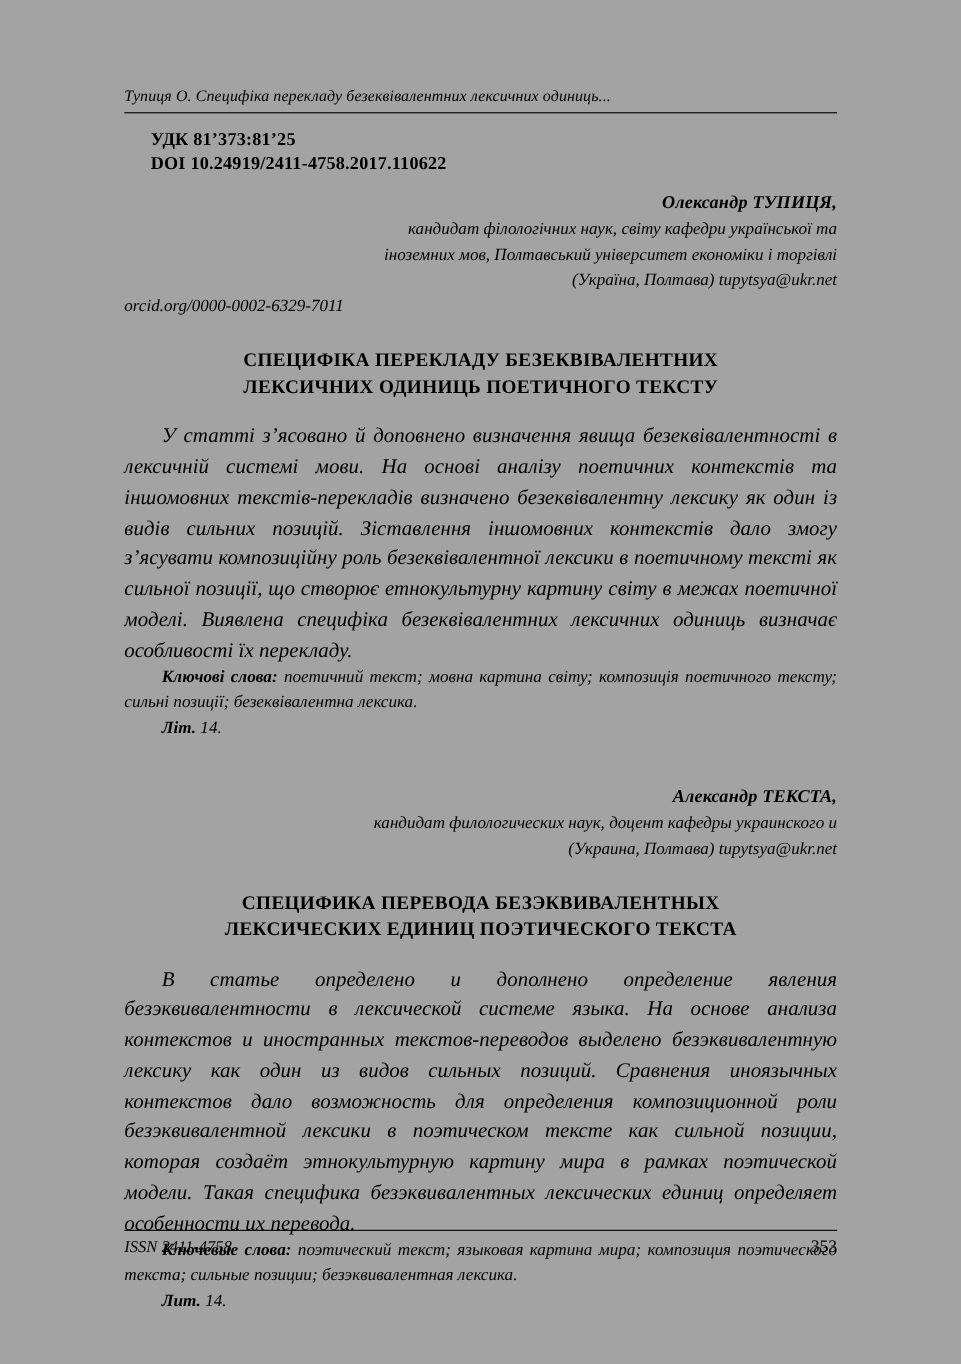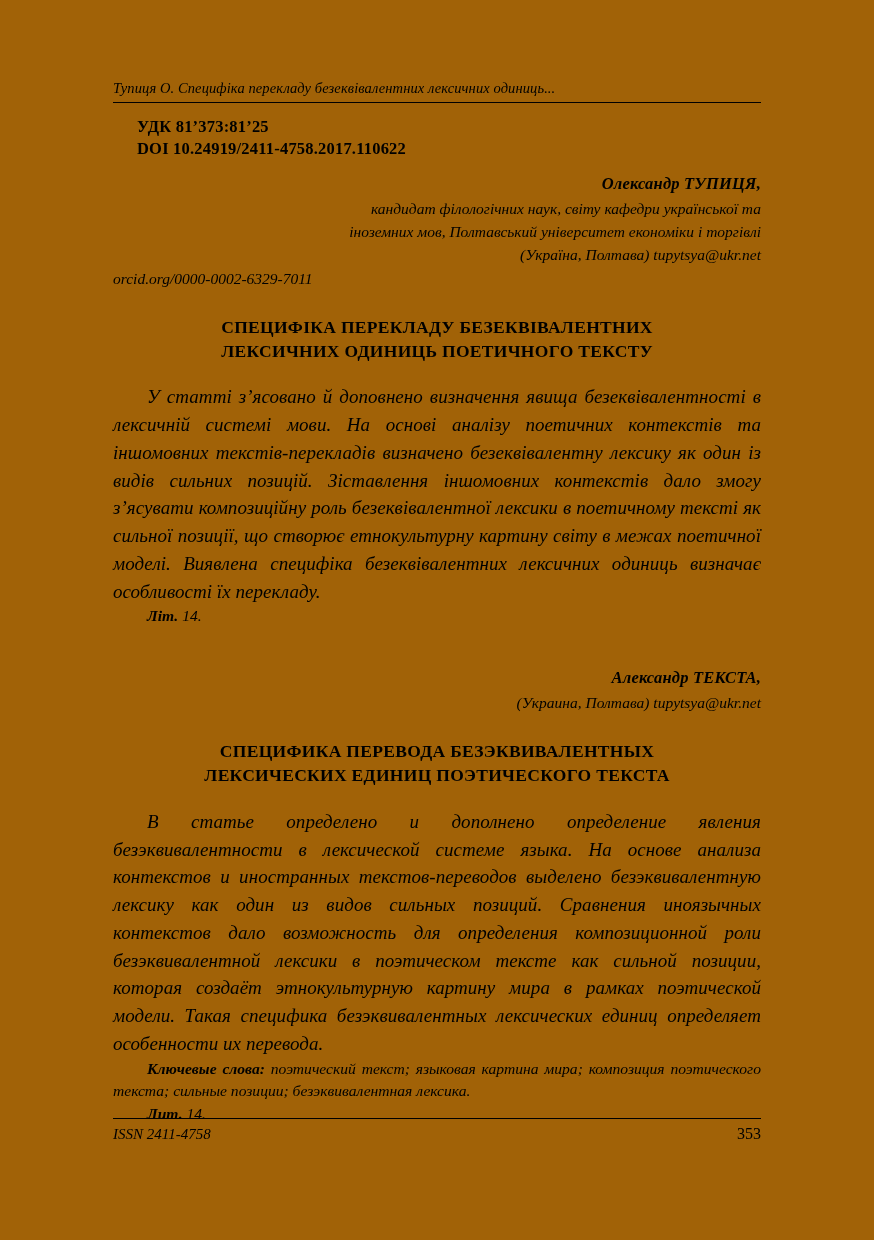--- a/index.html
+++ b/index.html
@@ -4,21 +4,21 @@
 <style>
   html, body {
     margin: 0;
     padding: 0;
     background: #ffffff;
   }
   .page {
     width: 874px;
     height: 1240px;
     position: relative;
-    background: #a16207;
+    background: #a3a3a3;
     font-family: "Liberation Serif", serif;
     color: #000000;
     box-sizing: border-box;
   }
   .content {
     position: absolute;
     left: 113px;
     top: 80px;
     width: 648px;
   }
@@ -142,27 +142,29 @@
     </div>
     <div class="orcid">orcid.org/0000-0002-6329-7011</div>
 
     <div class="title">
       <div>СПЕЦИФІКА ПЕРЕКЛАДУ БЕЗЕКВІВАЛЕНТНИХ</div>
       <div>ЛЕКСИЧНИХ ОДИНИЦЬ ПОЕТИЧНОГО ТЕКСТУ</div>
     </div>
 
     <div class="abstract">У статті з’ясовано й доповнено визначення явища безеквівалентності в лексичній системі мови. На основі аналізу поетичних контекстів та іншомовних текстів-перекладів визначено безеквівалентну лексику як один із видів сильних позицій. Зіставлення іншомовних контекстів дало змогу з’ясувати композиційну роль безеквівалентної лексики в поетичному тексті як сильної позиції, що створює етнокультурну картину світу в межах поетичної моделі. Виявлена специфіка безеквівалентних лексичних одиниць визначає особливості їх перекладу.</div>
 
+    <div class="keywords"><b>Ключові слова:</b><span> поетичний текст; мовна картина світу; композиція поетичного тексту; сильні позиції; безеквівалентна лексика.</span></div>
 
     <div class="lit"><b>Літ.</b><span> 14.</span></div>
 
     <div class="gap"></div>
 
     <div class="author">Александр ТЕКСТА,</div>
     <div class="affil">
+      <div>кандидат филологических наук, доцент кафедры украинского и</div>
       <div>(Украина, Полтава) tupytsya@ukr.net</div>
     </div>
 
     <div class="title">
       <div>СПЕЦИФИКА ПЕРЕВОДА БЕЗЭКВИВАЛЕНТНЫХ</div>
       <div>ЛЕКСИЧЕСКИХ ЕДИНИЦ ПОЭТИЧЕСКОГО ТЕКСТА</div>
     </div>
 
     <div class="abstract">В статье определено и дополнено определение явления безэквивалентности в лексической системе языка. На основе анализа контекстов и иностранных текстов-переводов выделено безэквивалентную лексику как один из видов сильных позиций. Сравнения иноязычных контекстов дало возможность для определения композиционной роли безэквивалентной лексики в поэтическом тексте как сильной позиции, которая создаёт этнокультурную картину мира в рамках поэтической модели. Такая специфика безэквивалентных лексических единиц определяет особенности их перевода.</div>
 

